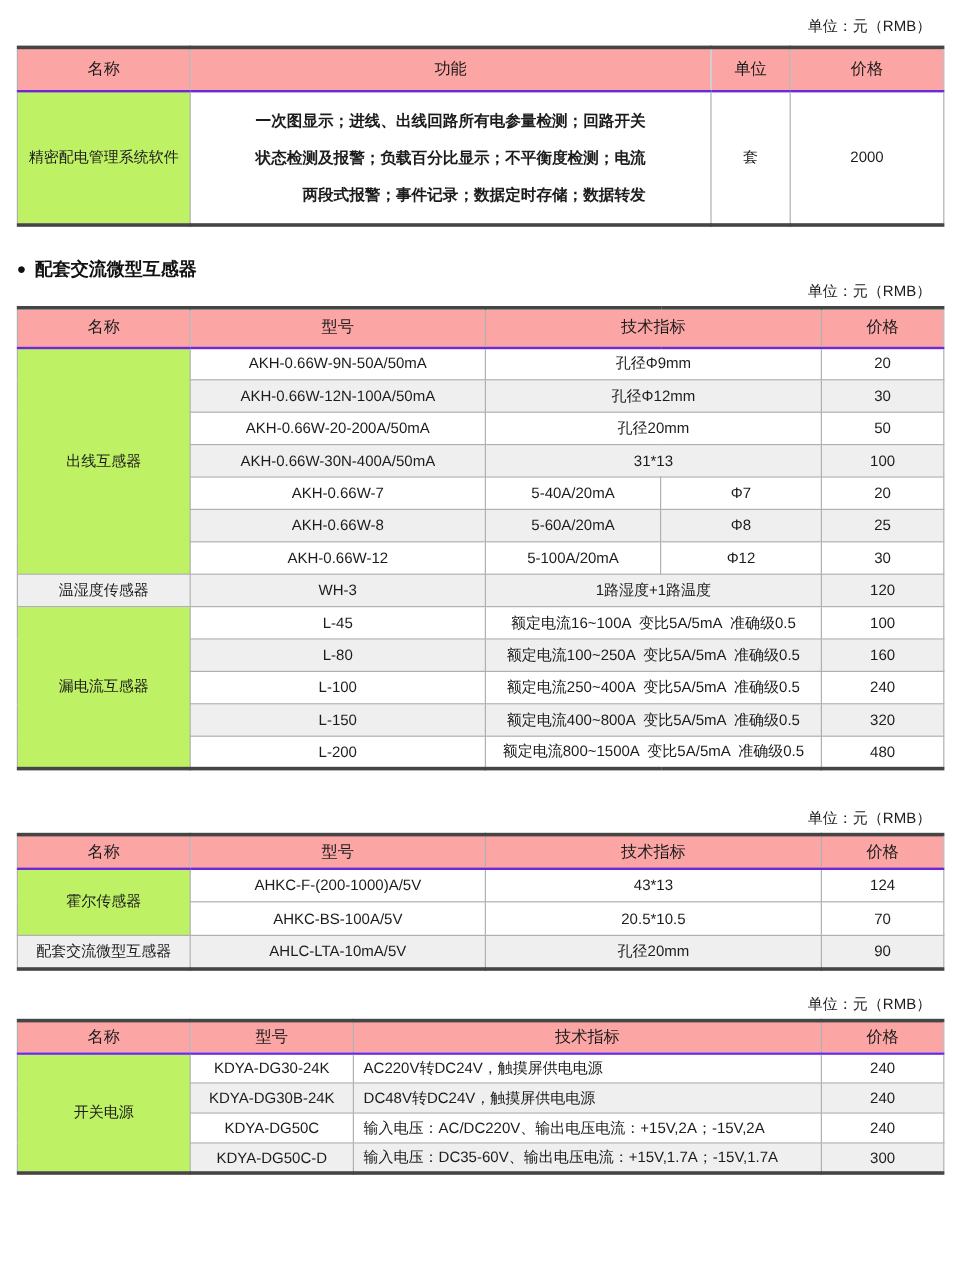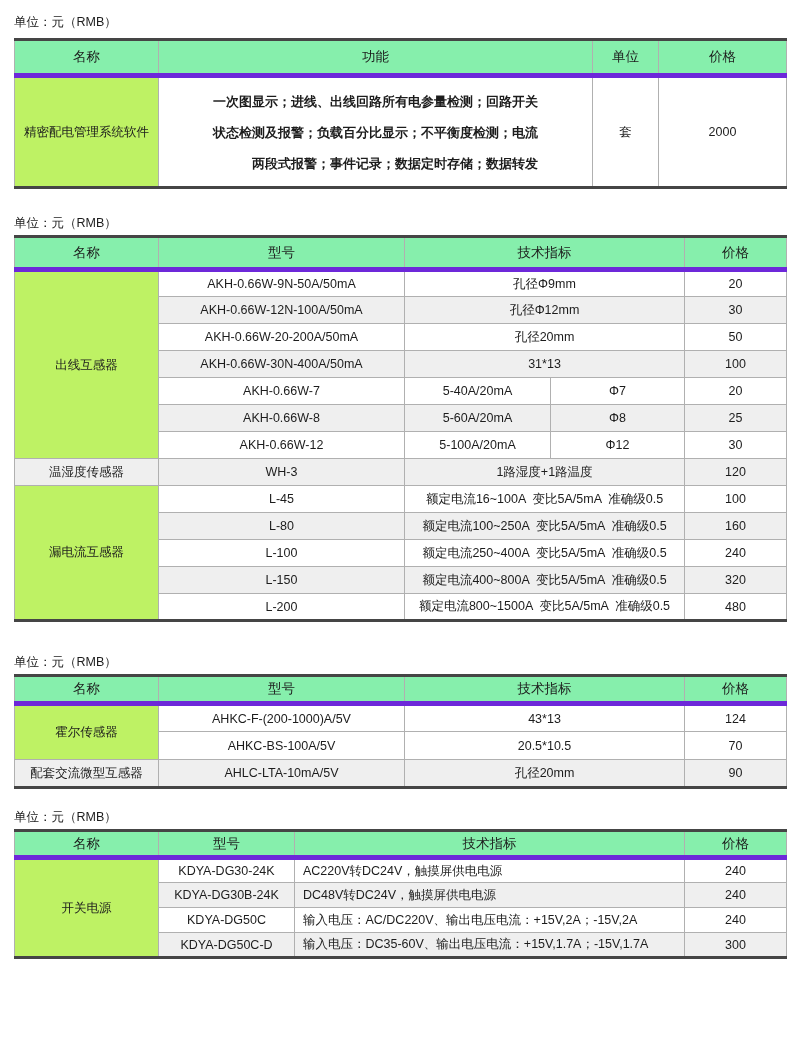--- a/index.html
+++ b/index.html
@@ -1,33 +1,33 @@
 <!DOCTYPE html>
 <html><head>
 <meta charset="utf-8">
 <style>
   html,body{margin:0;padding:0;background:#ffffff;width:800px;height:1054px;overflow:hidden;}
   body{font-family:"Liberation Sans","DejaVu Sans",sans-serif;color:#1c1c1c;}
   .page{padding:12px 14px 0 14px;}
 
-  .unit-line{font-size:12.5px;padding-right:10px;color:#1c1c1c;line-height:16px;}
+  .unit-line{font-size:12.5px;text-align:right;padding-right:10px;color:#1c1c1c;line-height:16px;}
   .unit-top{margin:2px 0 8px 0;}
 
   .section-head{margin-top:26px;}
   .section-head.s3{margin-top:32px;}
   .section-head.s4{margin-top:20px;}
   .sec-title{font-size:15px;font-weight:bold;line-height:20px;color:#111;}
   .sec-title .bullet{font-size:13px;margin-right:7px;position:relative;top:-1px;}
   .section-head .unit-line{margin:0 0 4px 0;}
 
   table.tbl{border-collapse:collapse;table-layout:fixed;width:772px;
             border-top:3px solid #454545;border-bottom:3px solid #454545;}
   .tbl th,.tbl td{border:1px solid #b0b0b0;text-align:center;vertical-align:middle;
             font-size:12.5px;padding:1px 4px;overflow:hidden;}
-  .tbl th{background:#86efac;font-weight:500;font-size:13.5px;border-bottom:5px solid #6d28d9;}
+  .tbl th{background:#fca5a5;font-weight:500;font-size:13.5px;border-bottom:2px solid #6d28d9;}
   .tbl td.shade, .tbl tr.shade > td{background:#efefef;}
   .tbl td.namecell{background:#bef264;}
   .tbl tr.shade td.rowname{background:#efefef;}
 
   
   .t1 tr.hd{height:36px;}
   .t1 tr.r1{height:112px;}
   .t1 tr.r2{height:38px;}
   .t1 td.func{font-weight:bold;}
   .t1 td.func .block{display:inline-block;text-align:right;white-space:pre-line;line-height:31px;font-size:13px;}
@@ -73,20 +73,23 @@
       <td class="func"><span class="block">一次图显示；进线、出线回路所有电参量检测；回路开关
 状态检测及报警；负载百分比显示；不平衡度检测；电流
 两段式报警；事件记录；数据定时存储；数据转发</span></td>
       <td>套</td>
       <td>2000</td>
     </tr>
   </tbody>
     </table>
 
   <div class="section-head s2">
+    <div class="sec-title">
+      <span class="bullet">●</span><span>配套交流微型互感器</span>
+    </div>
     <div class="unit-line">单位：元（RMB）</div>
   </div>
 
   <table class="tbl t2">
     <colgroup>
         <col style="width:144px">
         <col style="width:246px">
         <col style="width:146px">
         <col style="width:134px">
         <col style="width:102px">

